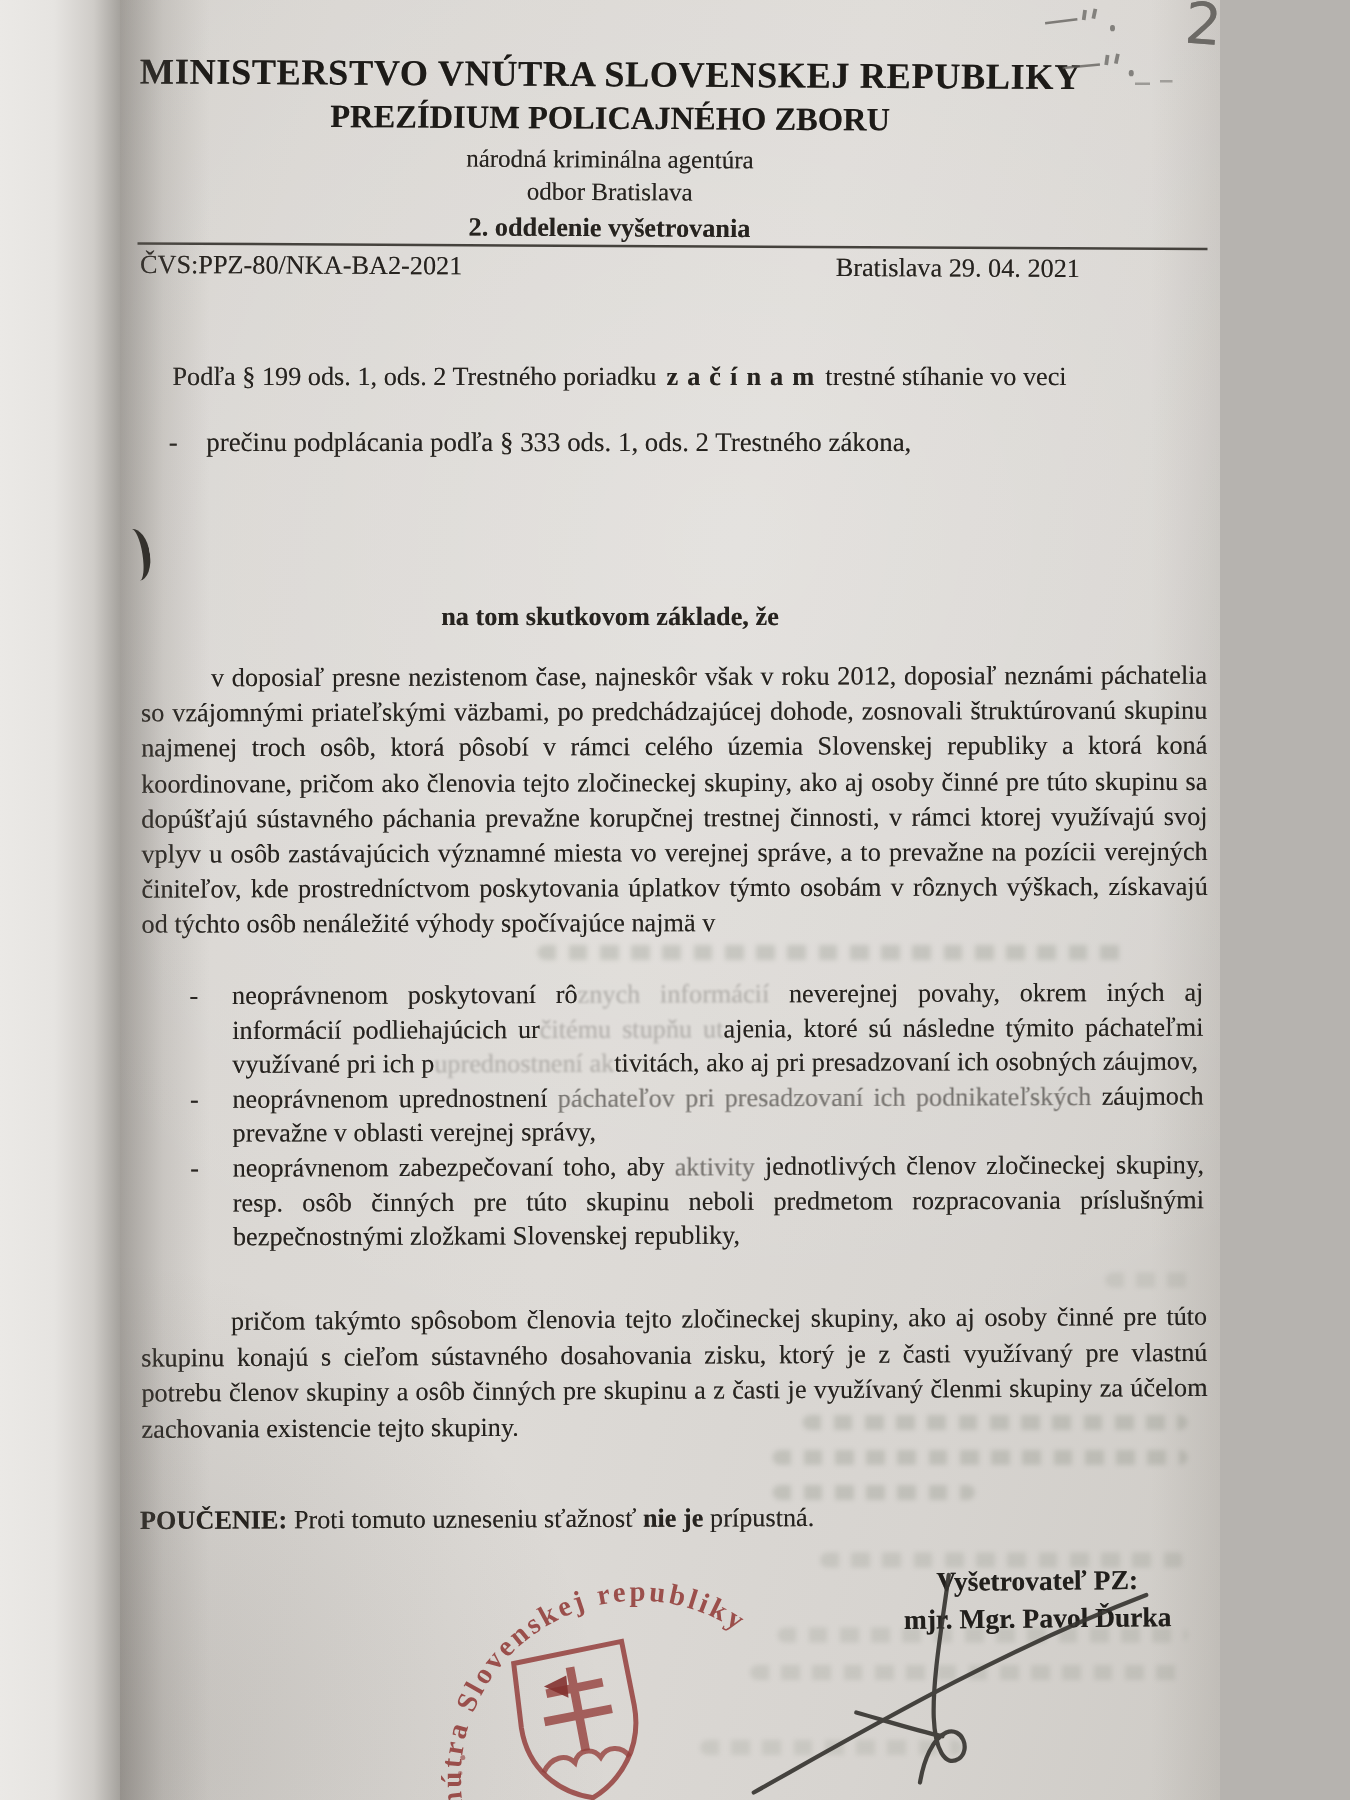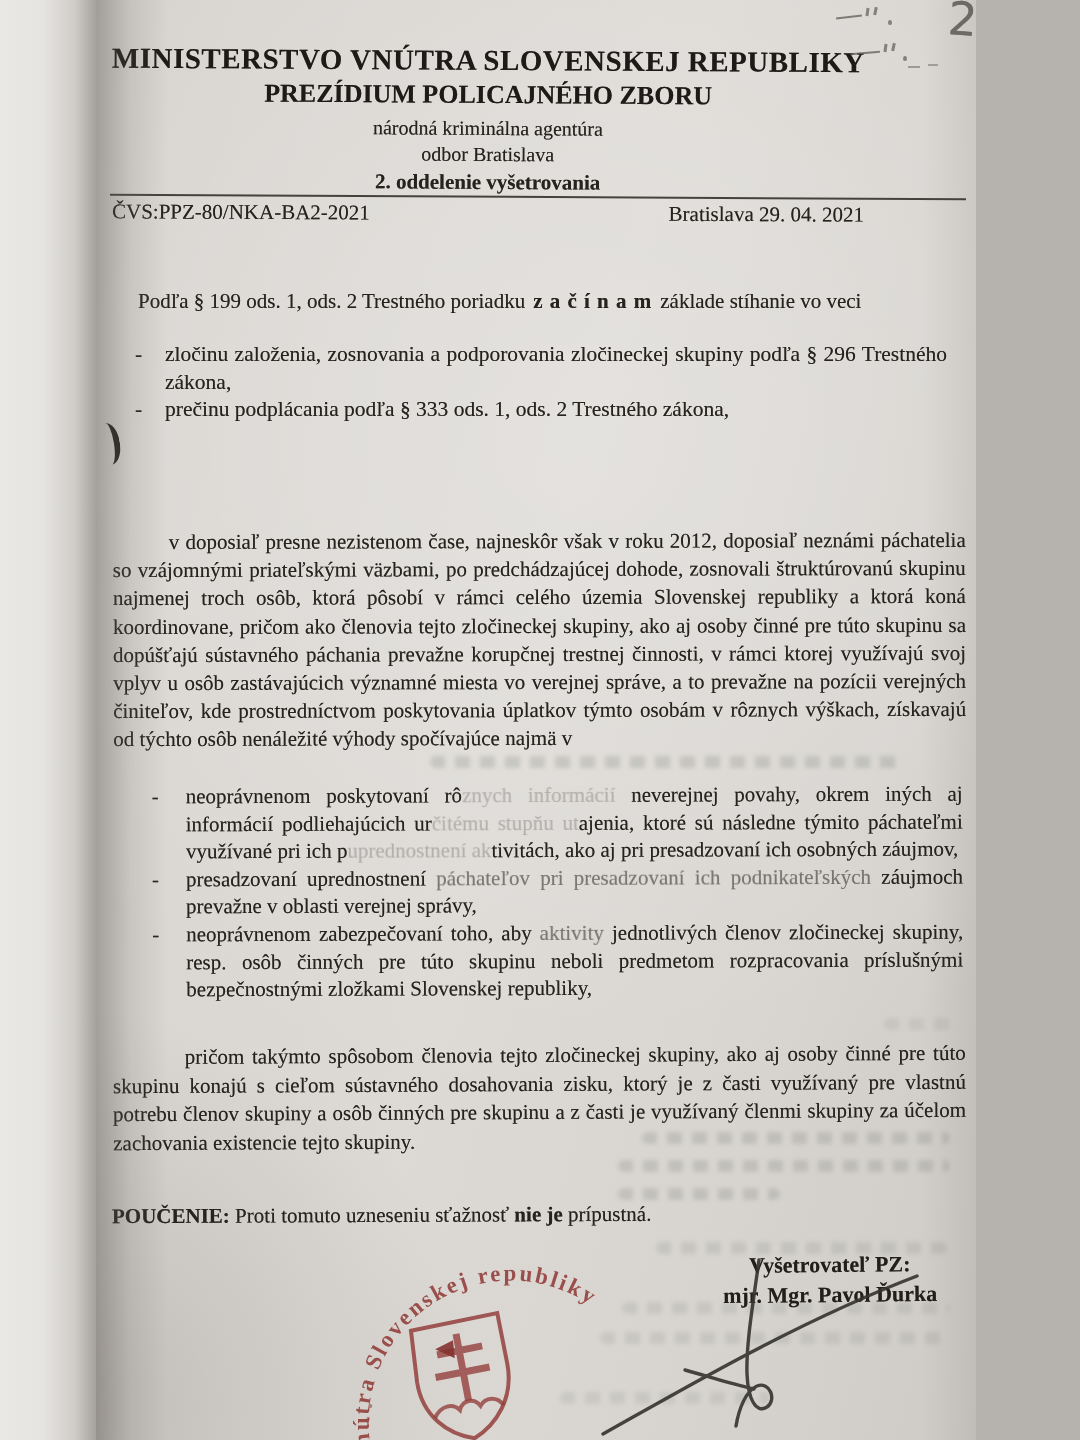--- a/index.html
+++ b/index.html
@@ -85,44 +85,41 @@
     <div class="h-dept">odbor Bratislava</div>
     <div class="h-unit">2. oddelenie vyšetrovania</div>
   </div>
   <div class="rule"></div>
   <div class="txt refrow soft">
     <span>ČVS:PPZ-80/NKA-BA2-2021</span>
     <span>Bratislava 29. 04. 2021</span>
   </div>
 
   <div class="txt intro soft">
-    <span>Podľa § 199 ods. 1, ods. 2 Trestného poriadku</span><b>z a č í n a m</b><span>základe stíhanie vo veci</span>
+    <span>Podľa § 199 ods. 1, ods. 2 Trestného poriadku</span><b>z a č í n a m</b><span>trestné stíhanie vo veci</span>
   </div>
 
   <ul class="txt doclist charges soft">
-    <li>
-      <span class="dash">-</span>
-      <span class="li-text">zločinu založenia, zosnovania a podporovania zločineckej skupiny podľa § 296 Trestného zákona,</span>
-    </li>
     <li>
       <span class="dash">-</span>
       <span class="li-text">prečinu podplácania podľa § 333 ods. 1, ods. 2 Trestného zákona,</span>
     </li>
   </ul>
 
+  <div class="txt basis soft">na tom skutkovom základe, že</div>
   <div class="txt para1 soft">v doposiaľ presne nezistenom čase, najneskôr však v roku 2012, doposiaľ neznámi páchatelia so vzájomnými priateľskými väzbami, po predchádzajúcej dohode, zosnovali štruktúrovanú skupinu najmenej troch osôb, ktorá pôsobí v rámci celého územia Slovenskej republiky a ktorá koná koordinovane, pričom ako členovia tejto zločineckej skupiny, ako aj osoby činné pre túto skupinu sa dopúšťajú sústavného páchania prevažne korupčnej trestnej činnosti, v rámci ktorej využívajú svoj vplyv u osôb zastávajúcich významné miesta vo verejnej správe, a to prevažne na pozícii verejných činiteľov, kde prostredníctvom poskytovania úplatkov týmto osobám v rôznych výškach, získavajú od týchto osôb nenáležité výhody spočívajúce najmä v</div>
 
   <ul class="txt doclist benefits soft">
     <li>
       <span class="dash">-</span>
       <span>neoprávnenom poskytovaní rô</span><span class="fade1">znych informácií </span><span>neverejnej povahy, okrem iných aj informácií podliehajúcich ur</span><span class="fade1">čitému stupňu ut</span><span>ajenia, ktoré sú následne týmito páchateľmi využívané pri ich p</span><span class="fade1">uprednostnení ak</span><span>tivitách, ako aj pri presadzovaní ich osobných záujmov,</span>
     </li>
     <li>
       <span class="dash">-</span>
-      <span>presadzovaní uprednostnení </span><span class="fade2">páchateľov pri presadzovaní ich podnikateľských</span><span> záujmoch prevažne v oblasti verejnej správy,</span>
+      <span>neoprávnenom uprednostnení </span><span class="fade2">páchateľov pri presadzovaní ich podnikateľských</span><span> záujmoch prevažne v oblasti verejnej správy,</span>
     </li>
     <li>
       <span class="dash">-</span>
       <span>neoprávnenom zabezpečovaní toho, aby </span><span class="fade2">aktivity</span><span> jednotlivých členov zločineckej skupiny, resp. osôb činných pre túto skupinu neboli predmetom rozpracovania príslušnými bezpečnostnými zložkami Slovenskej republiky,</span>
     </li>
   </ul>
 
   <div class="txt para2 soft">pričom takýmto spôsobom členovia tejto zločineckej skupiny, ako aj osoby činné pre túto skupinu konajú s cieľom sústavného dosahovania zisku, ktorý je z časti využívaný pre vlastnú potrebu členov skupiny a osôb činných pre skupinu a z časti je využívaný členmi skupiny za účelom zachovania existencie tejto skupiny.</div>
 
   <div class="txt poucenie soft">

